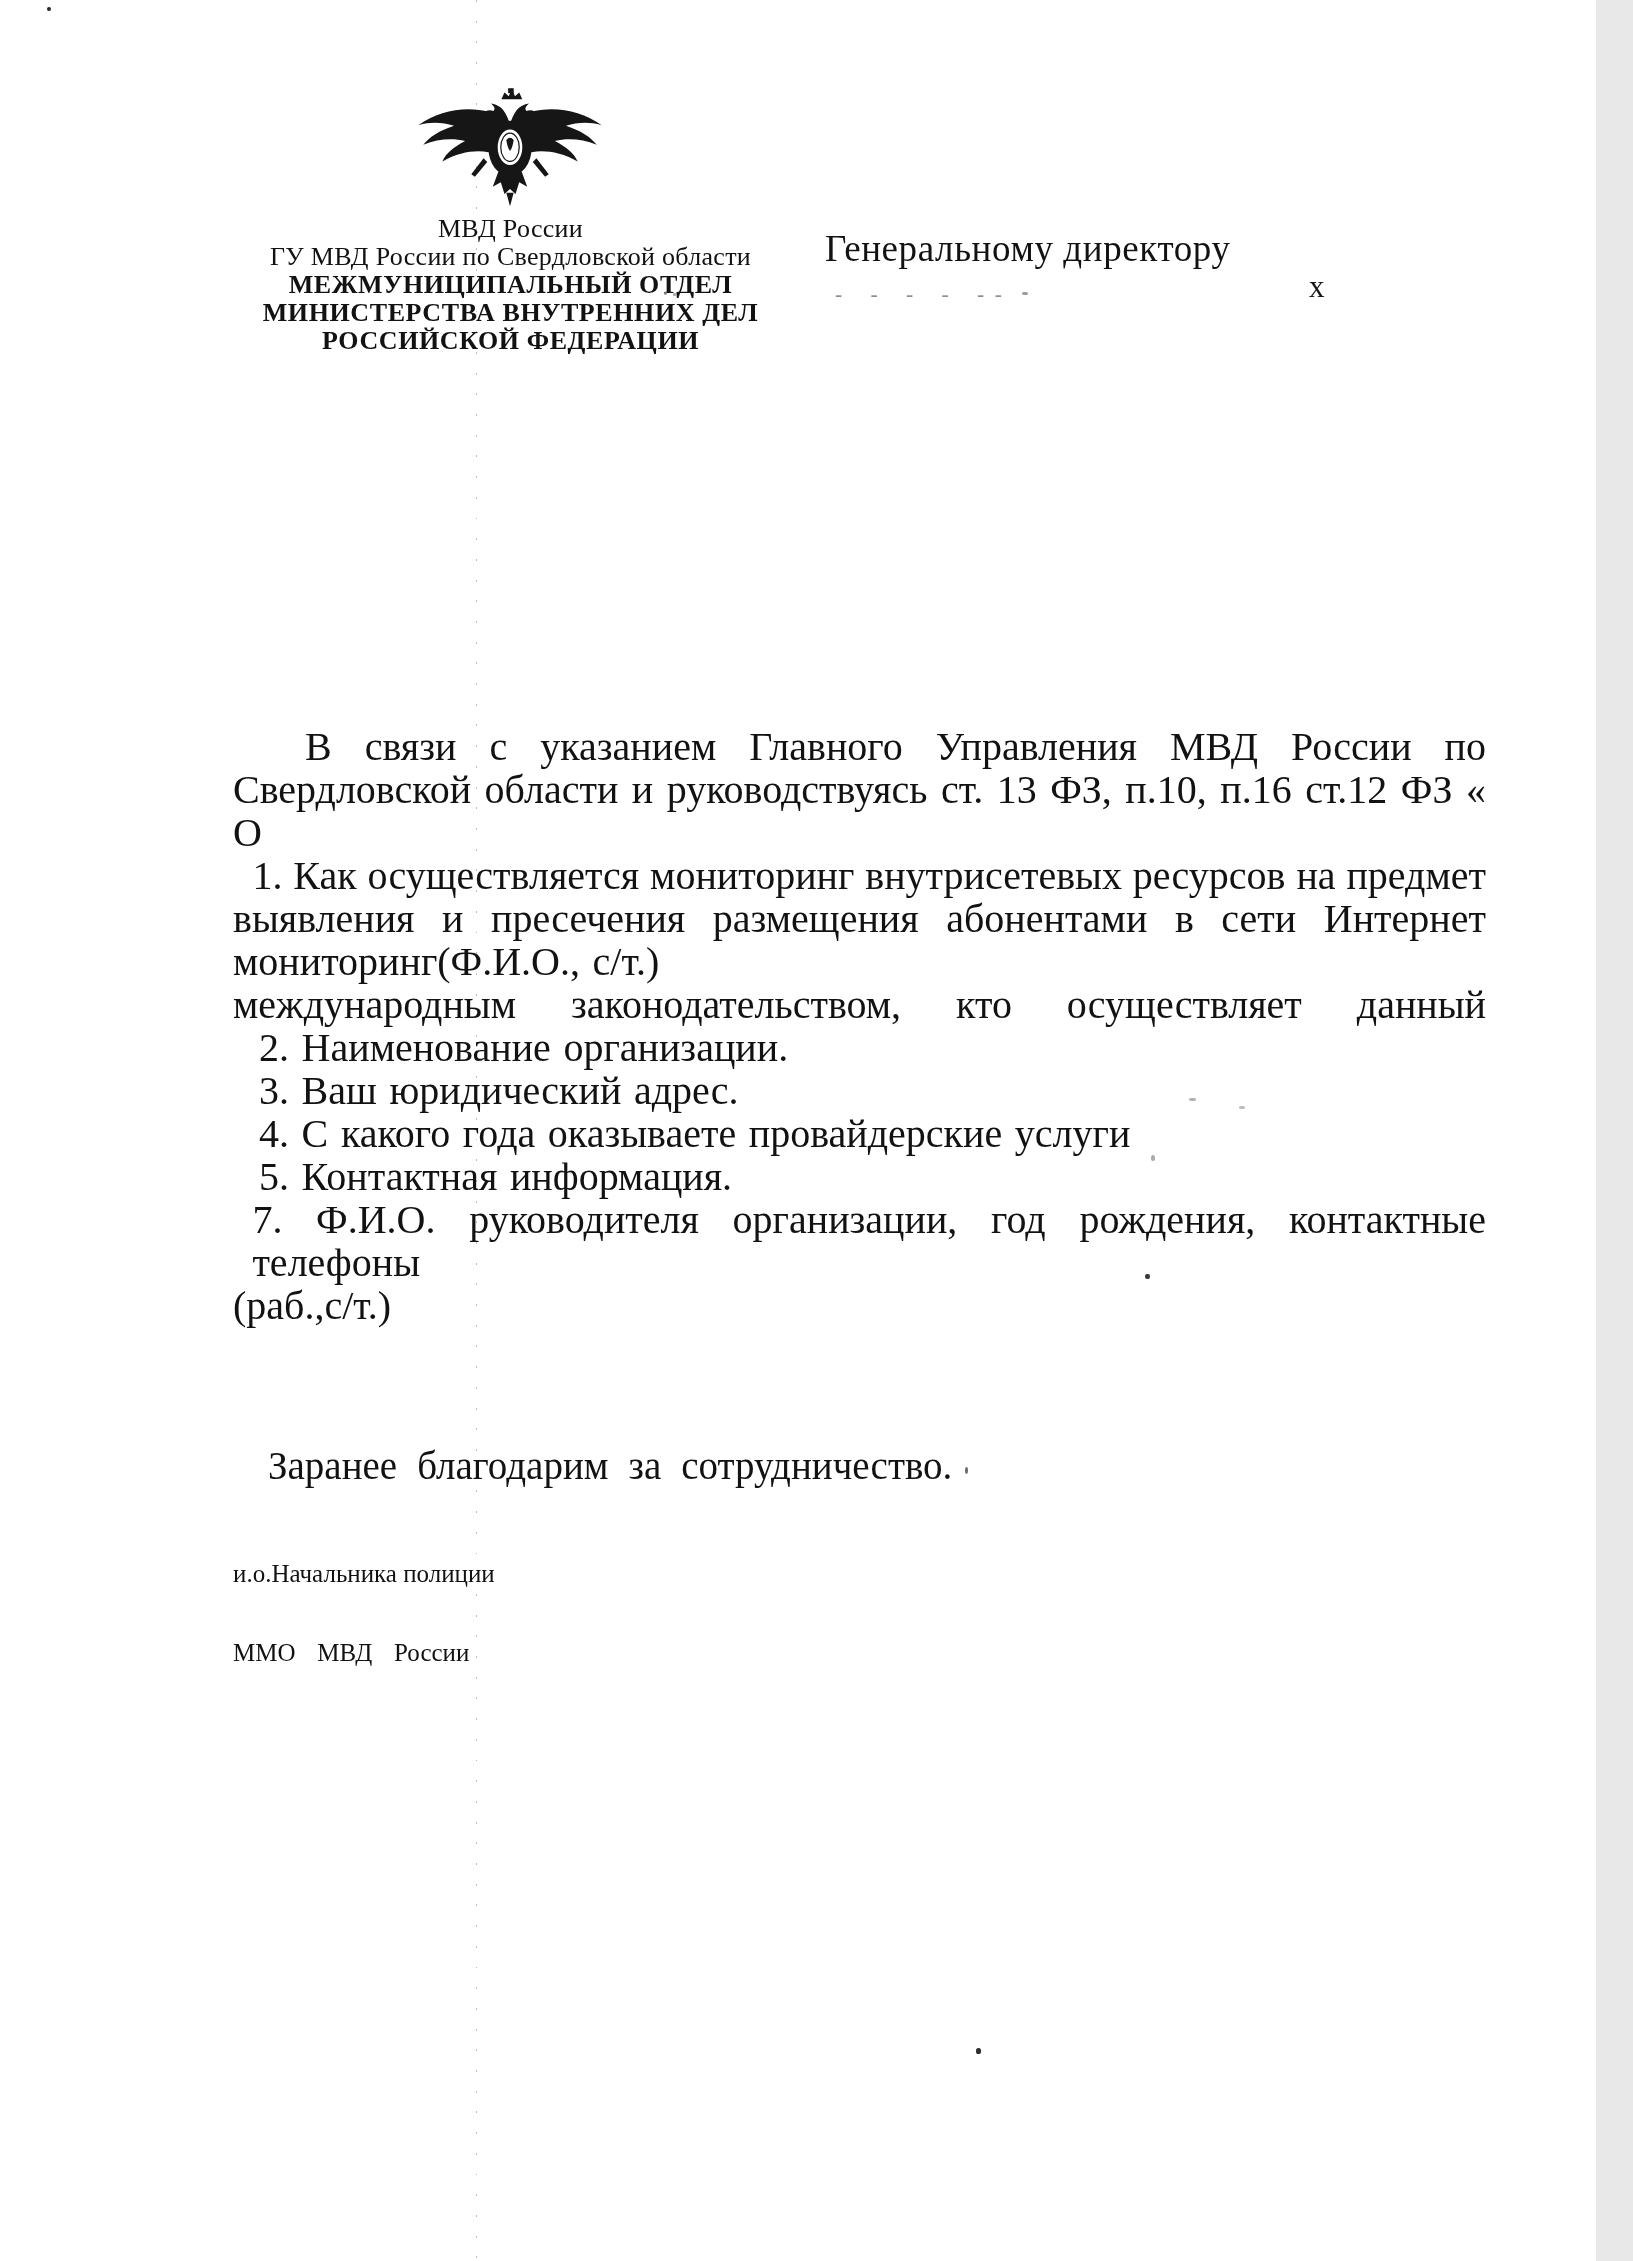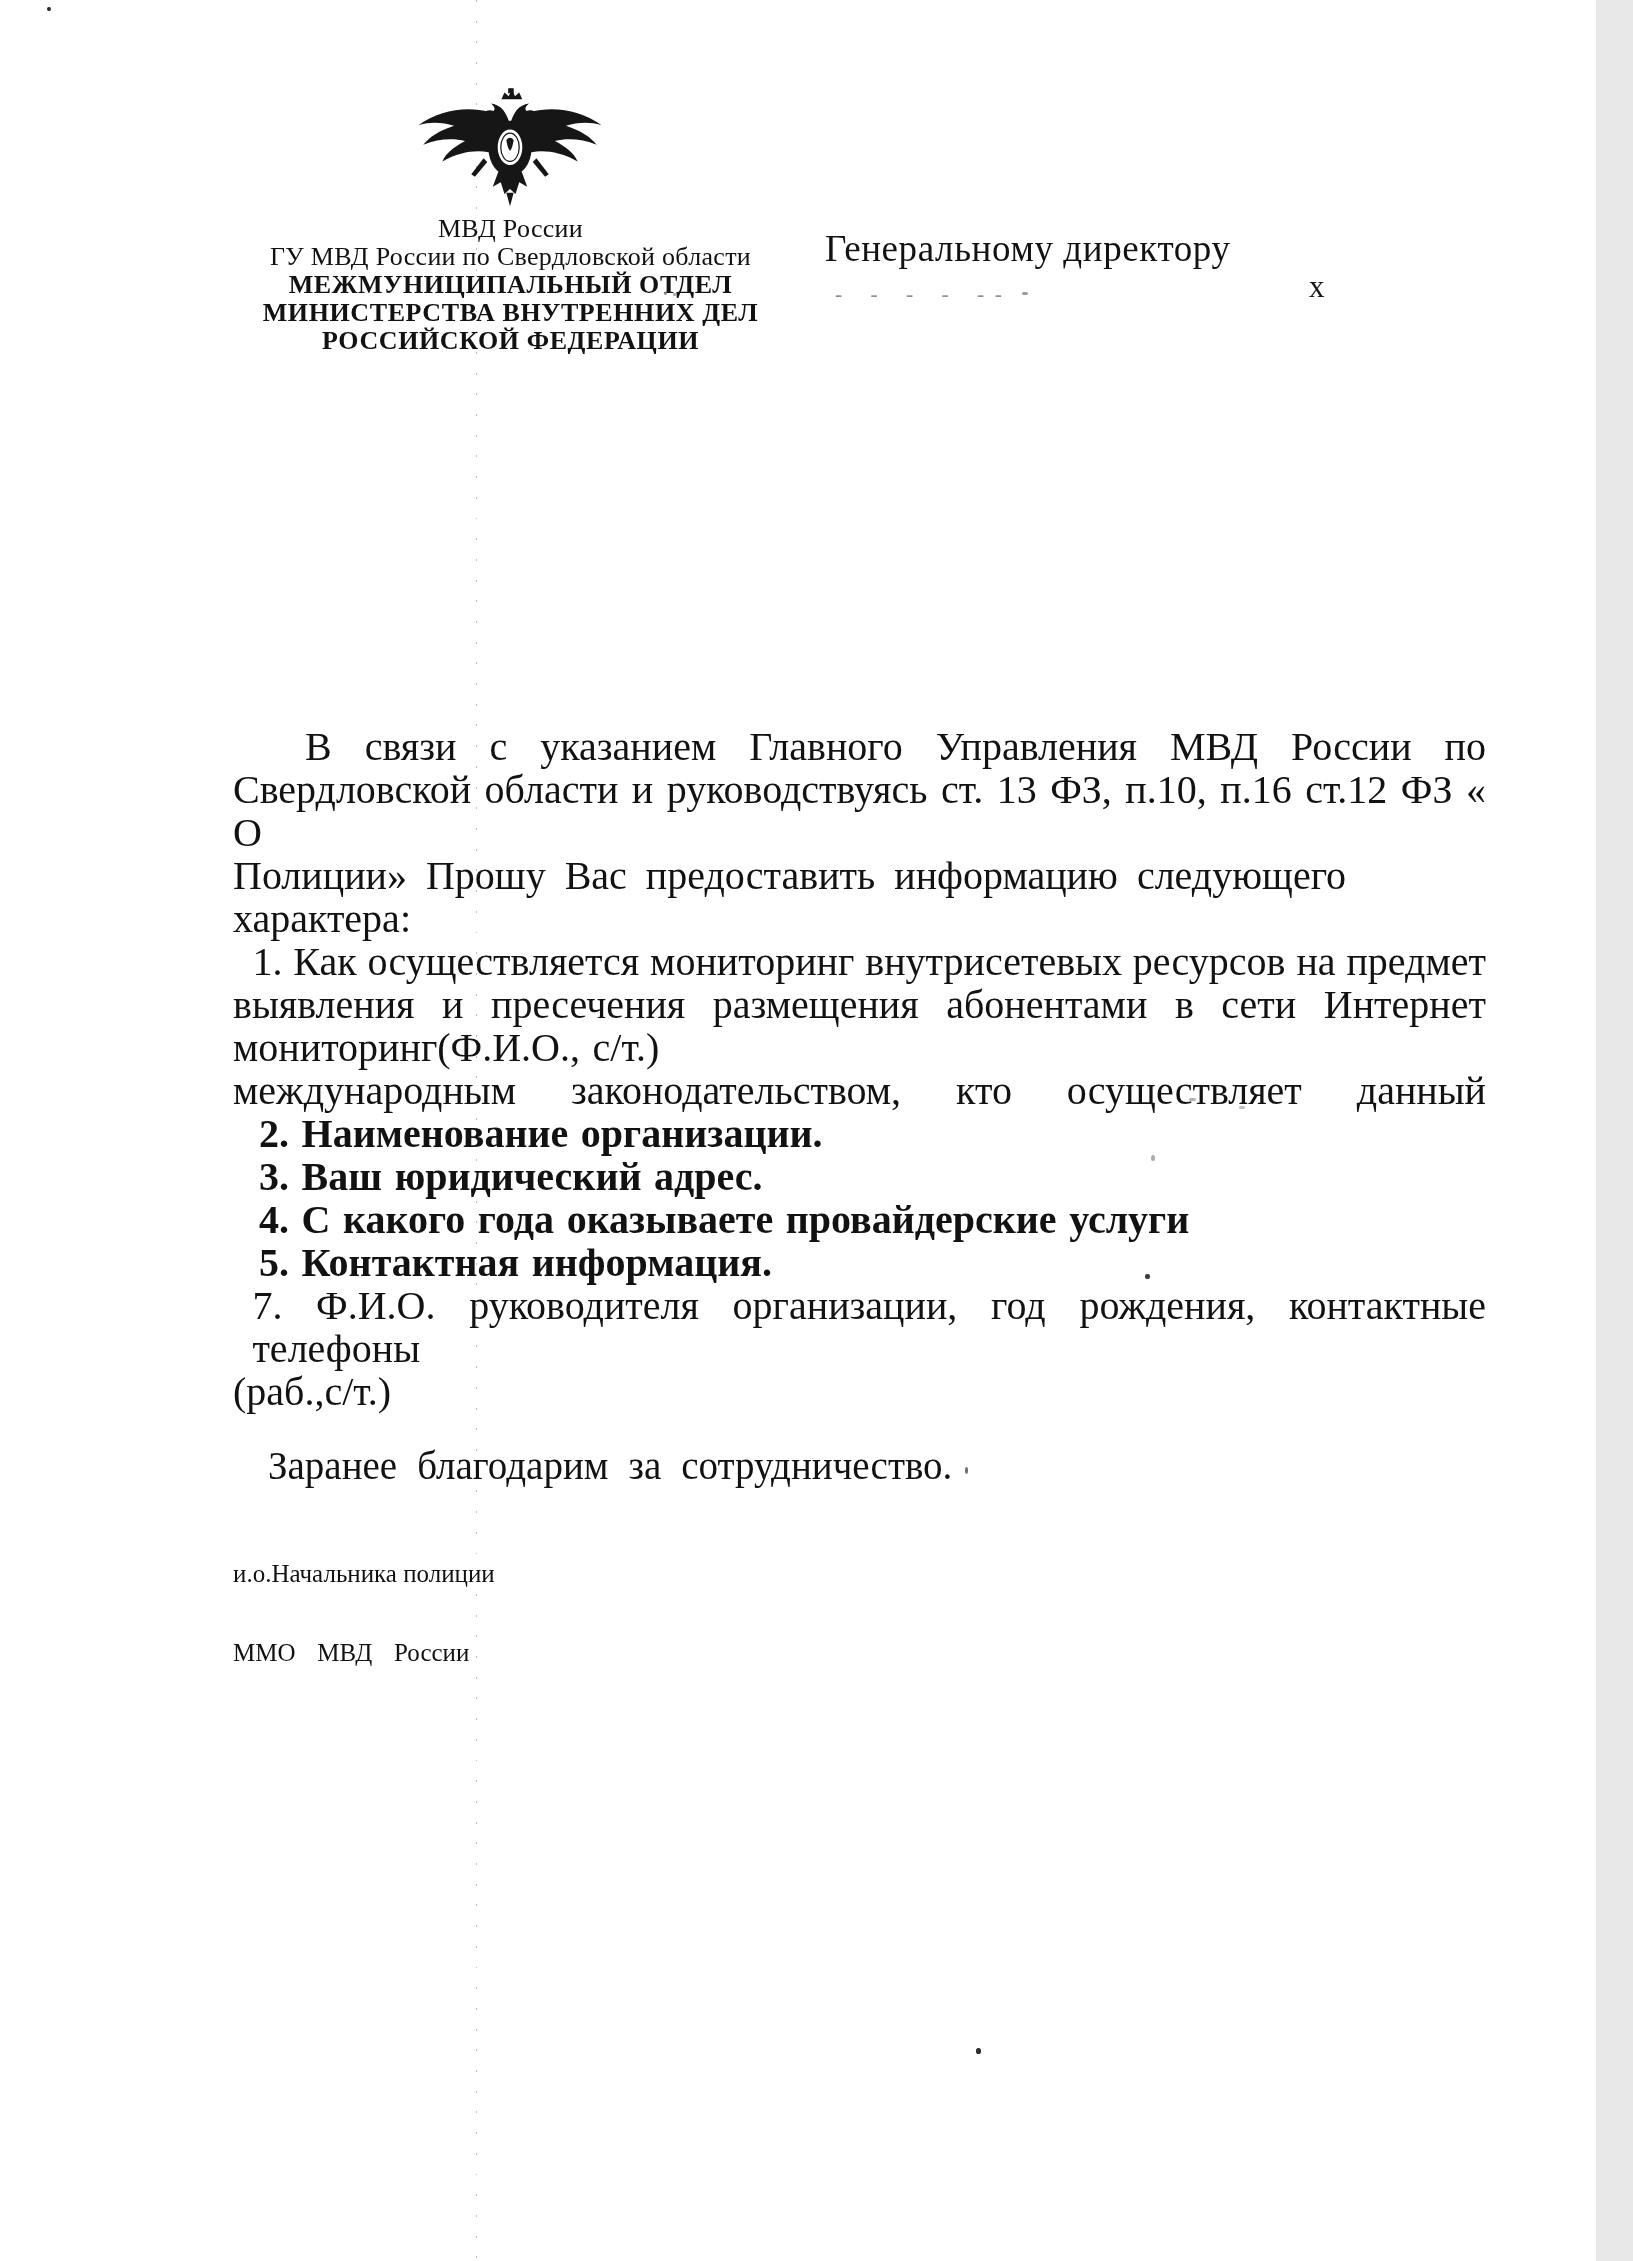--- a/index.html
+++ b/index.html
@@ -42,21 +42,21 @@
   }
   
   .body-block{
     position:absolute;left:233px;top:725px;width:1253px;
     font-size:40px;line-height:43px;
   }
   .ln{min-height:43px;white-space:normal;}
   .j{text-align:justify;text-align-last:justify;}
   .indent{text-indent:72px;}
   .p30{padding-left:19.4px;}
-  .p40{padding-left:26px;font-weight:bold;}
+  .p40{padding-left:26px;}
   .sp14{word-spacing:9px;}
   .sp4{word-spacing:2.6px;}
   .closing{
     position:absolute;left:268px;top:1443px;
     font-size:39px;word-spacing:10.3px;white-space:nowrap;
   }
   .signature{
     position:absolute;left:233px;top:1552px;
     font-size:25px;line-height:43px;
   }
@@ -108,21 +108,20 @@
     <div class="org-line bold">РОССИЙСКОЙ ФЕДЕРАЦИИ</div>
   </div>
 
   <div class="recipient">Генеральному директору</div>
   <div class="redacted">- - - -   --</div>
   <div class="x-mark">х</div>
 
   <div class="body-block">
     <div class="ln j indent">В связи с указанием Главного Управления МВД России по</div>
     <div class="ln j">Свердловской области и руководствуясь ст. 13 ФЗ, п.10, п.16 ст.12 ФЗ « О</div>
-    <div class="ln sp14">Полиции»  Прошу Вас предоставить информацию   следующего характера:</div>
     <div class="ln j p30">1. Как осуществляется мониторинг внутрисетевых ресурсов на предмет</div>
     <div class="ln j">выявления и пресечения размещения абонентами в сети Интернет</div>
     <div class="ln sp4">мониторинг(Ф.И.О., с/т.)</div>
     <div class="ln j">международным законодательством, кто осуществляет данный</div>
     <div class="ln p40 sp4">2. Наименование организации.</div>
     <div class="ln p40 sp4">3. Ваш юридический адрес.</div>
     <div class="ln p40 sp4">4. С какого года оказываете провайдерские услуги</div>
     <div class="ln p40 sp4">5. Контактная информация.</div>
     <div class="ln j p30">7.  Ф.И.О. руководителя организации, год рождения, контактные телефоны</div>
     <div class="ln">(раб.,с/т.)</div>

